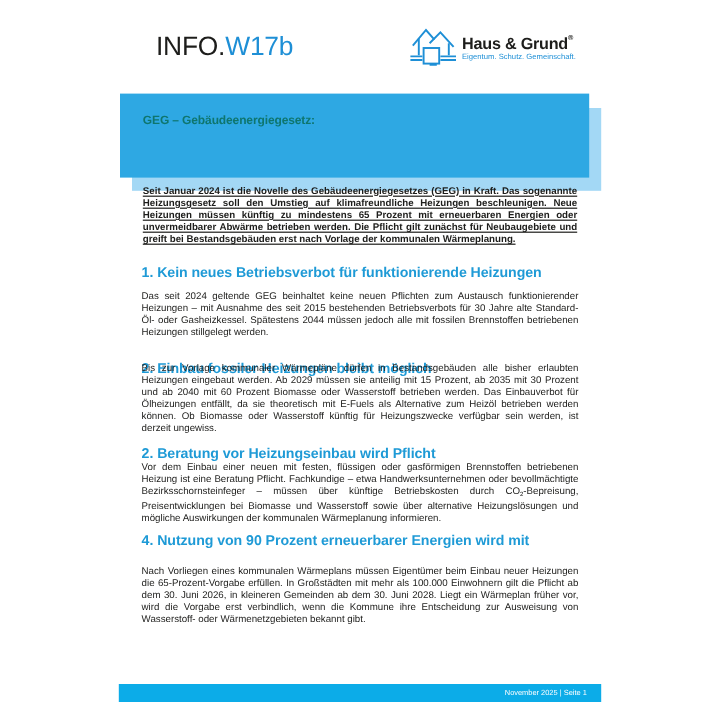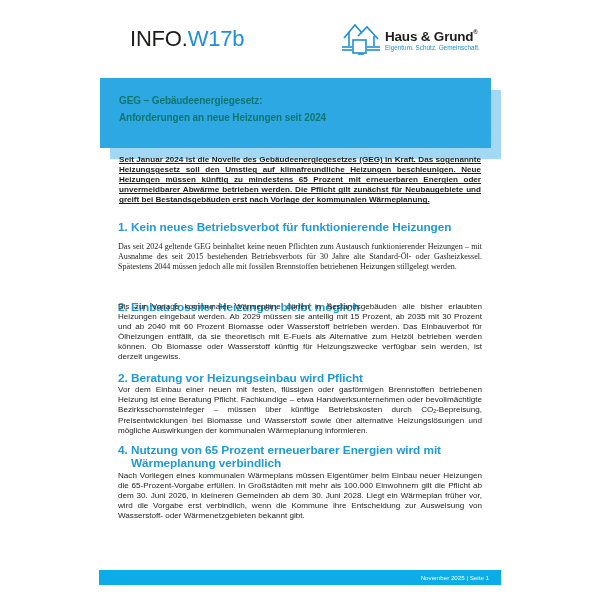--- a/index.html
+++ b/index.html
@@ -58,35 +58,33 @@
     </g>
   </svg>
   <div class="brand-name"><span>Haus &amp; Grund</span><sup>®</sup></div>
   <div class="brand-tagline">Eigentum. Schutz. Gemeinschaft.</div>
 </div>
 
 <div class="title-back"></div>
 <div class="title-front"></div>
 <div class="title-text">
   <div>GEG – Gebäudeenergiegesetz:</div>
-  <div>Anforderungen an neue Heizungen seit 2024</div>
 </div>
 
 <div class="intro">Seit Januar 2024 ist die Novelle des Gebäudeenergiegesetzes (GEG) in Kraft. Das sogenannte Heizungsgesetz soll den Umstieg auf klimafreundliche Heizungen beschleunigen. Neue Heizungen müssen künftig zu mindestens 65 Prozent mit erneuerbaren Energien oder unvermeidbarer Abwärme betrieben werden. Die Pflicht gilt zunächst für Neubaugebiete und greift bei Bestandsgebäuden erst nach Vorlage der kommunalen Wärmeplanung.</div>
 
 <div class="section-head" style="top:221px;">1. Kein neues Betriebsverbot für funktionierende Heizungen</div>
-<div class="section-body" style="top:242px;font-family:Liberation Serif, serif;">Das seit 2024 geltende GEG beinhaltet keine neuen Pflichten zum Austausch funktionierender Heizungen – mit Ausnahme des seit 2015 bestehenden Betriebsverbots für 30 Jahre alte Standard-Öl- oder Gasheizkessel. Spätestens 2044 müssen jedoch alle mit fossilen Brennstoffen betriebenen Heizungen stillgelegt werden.</div>
+<div class="section-body" style="top:242px;">Das seit 2024 geltende GEG beinhaltet keine neuen Pflichten zum Austausch funktionierender Heizungen – mit Ausnahme des seit 2015 bestehenden Betriebsverbots für 30 Jahre alte Standard-Öl- oder Gasheizkessel. Spätestens 2044 müssen jedoch alle mit fossilen Brennstoffen betriebenen Heizungen stillgelegt werden.</div>
 
 <div class="section-head" style="top:301px;">2. Einbau fossiler Heizungen bleibt möglich</div>
 <div class="section-body" style="top:302px;">Bis zur Vorlage kommunaler Wärmepläne dürfen in Bestandsgebäuden alle bisher erlaubten Heizungen eingebaut werden. Ab 2029 müssen sie anteilig mit 15 Prozent, ab 2035 mit 30 Prozent und ab 2040 mit 60 Prozent Biomasse oder Wasserstoff betrieben werden. Das Einbauverbot für Ölheizungen entfällt, da sie theoretisch mit E-Fuels als Alternative zum Heizöl betrieben werden können. Ob Biomasse oder Wasserstoff künftig für Heizungszwecke verfügbar sein werden, ist derzeit ungewiss.</div>
 
 <div class="section-head" style="top:372px;">2. Beratung vor Heizungseinbau wird Pflicht</div>
 <div class="section-body" style="top:385px;"><span>Vor dem Einbau einer neuen mit festen, flüssigen oder gasförmigen Brennstoffen betriebenen Heizung ist eine Beratung Pflicht. Fachkundige – etwa Handwerksunternehmen oder bevollmächtigte Bezirksschornsteinfeger – müssen über künftige Betriebskosten durch CO</span><sub>2</sub><span>-Bepreisung, Preisentwicklungen bei Biomasse und Wasserstoff sowie über alternative Heizungslösungen und mögliche Auswirkungen der kommunalen Wärmeplanung informieren.</span></div>
 
 <div class="section-head" style="top:444px;">
-  <span>4. Nutzung von 65 Prozent erneuerbarer Energien wird mit</span>
-  <span class="cont">Wärmeplanung verbindlich</span>
+  <span>4. Nutzung von 90 Prozent erneuerbarer Energien wird mit</span>
 </div>
 <div class="section-body" style="top:471px;">Nach Vorliegen eines kommunalen Wärmeplans müssen Eigentümer beim Einbau neuer Heizungen die 65-Prozent-Vorgabe erfüllen. In Großstädten mit mehr als 100.000 Einwohnern gilt die Pflicht ab dem 30. Juni 2026, in kleineren Gemeinden ab dem 30. Juni 2028. Liegt ein Wärmeplan früher vor, wird die Vorgabe erst verbindlich, wenn die Kommune ihre Entscheidung zur Ausweisung von Wasserstoff- oder Wärmenetzgebieten bekannt gibt.</div>
 
 <div class="footer-bar">
   <div class="footer-text">November 2025 |  Seite 1</div>
 </div>
 
 </body></html>

